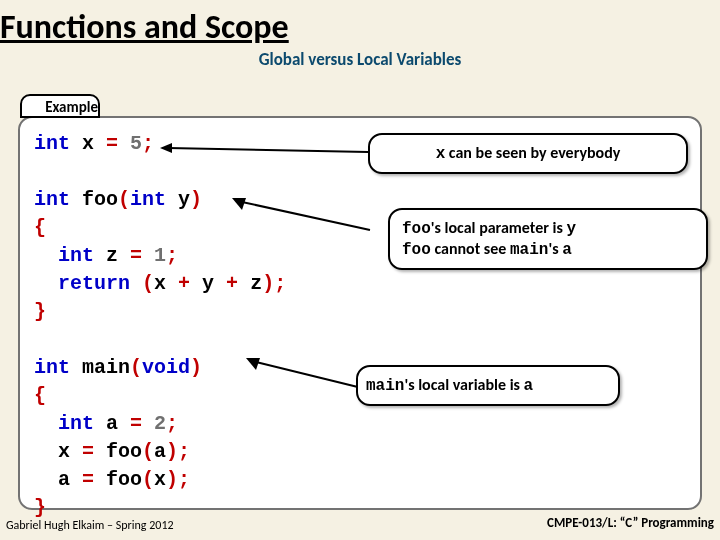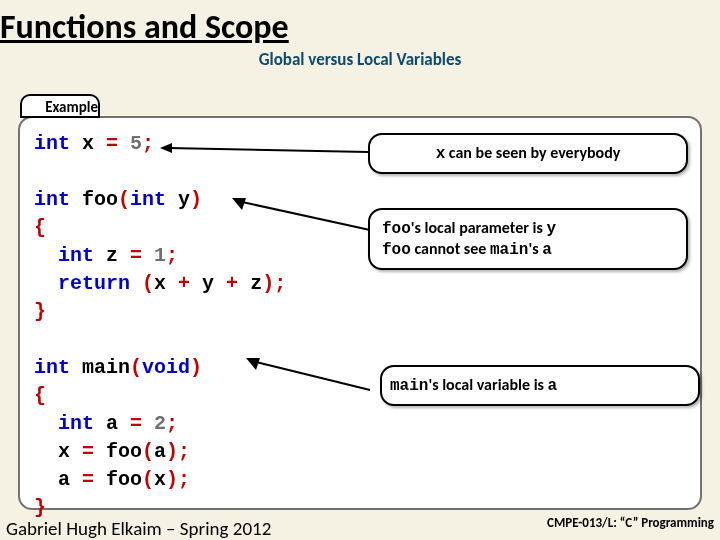--- a/index.html
+++ b/index.html
@@ -74,29 +74,29 @@
     border-radius: 14px;
     padding: 8px 12px;
     font-family: Calibri, Arial, sans-serif;
     font-size: 16px;
     line-height: 20px;
     box-shadow: 2px 2px 3px rgba(0,0,0,0.3);
     z-index: 3;
   }
   .callout .mono { font-family: "Courier New", monospace; font-weight: bold; }
   .c1 { top: 133px; left: 368px; width: 320px; text-align: center; font-weight: bold; }
-  .c2 { top: 208px; left: 368px; width: 320px; font-weight: bold; }
-  .c3 { top: 365px; left: 380px; width: 320px; font-weight: bold; padding-left: 8px; }
+  .c2 { top: 208px; left: 388px; width: 320px; font-weight: bold; }
+  .c3 { top: 365px; left: 356px; width: 264px; font-weight: bold; padding-left: 8px; }
 
   .arrow { position: absolute; z-index: 2; }
 
   .footer-left {
     position: absolute;
-    bottom: 0; left: 6px;
-    font-size: 19px;
+    bottom: 8px; left: 6px;
+    font-size: 12px;
   }
   .footer-right {
     position: absolute;
     bottom: 10px; right: 6px;
     font-size: 13px;
     font-weight: bold;
   }
 </style>
 </head>
 <body>

